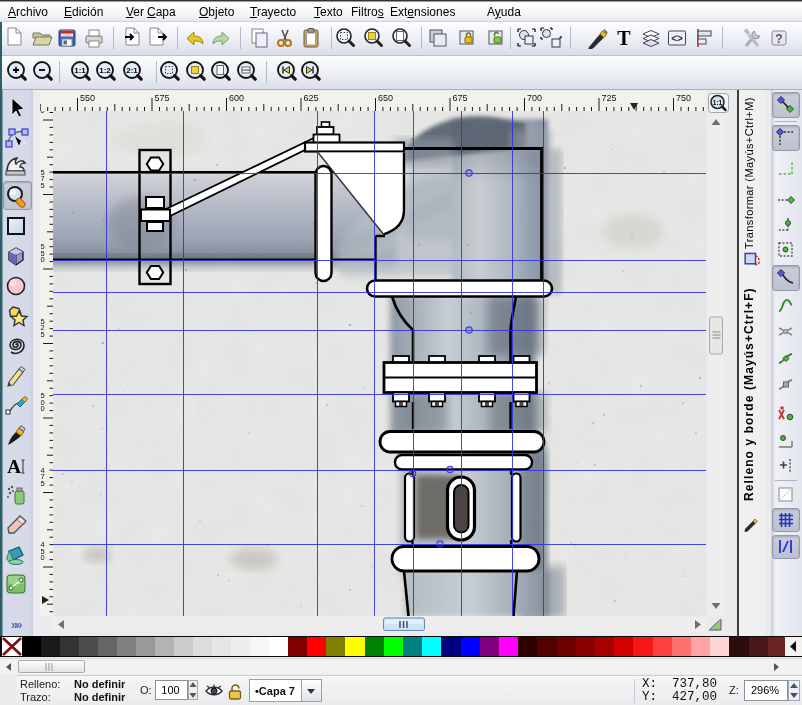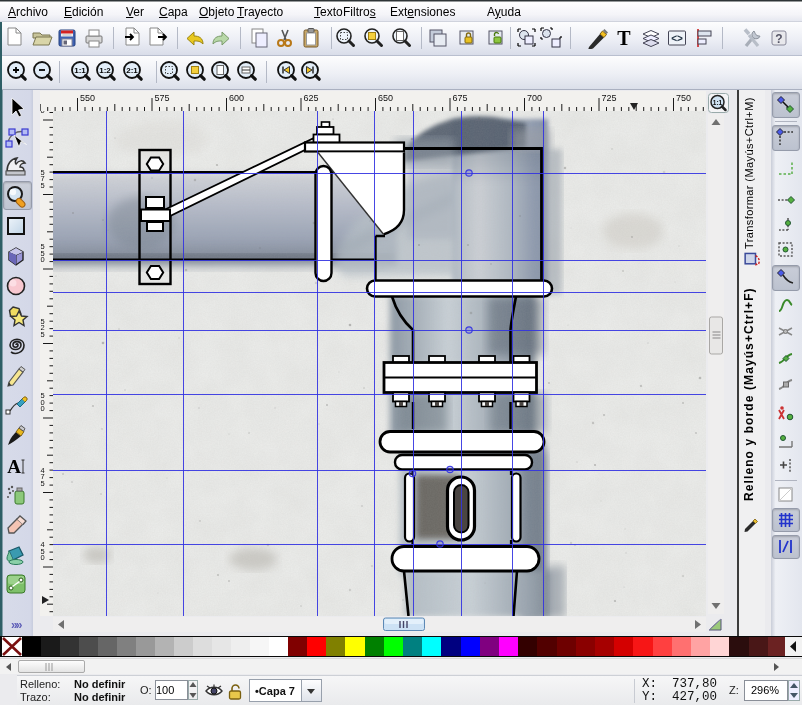--- a/index.html
+++ b/index.html
@@ -14,25 +14,25 @@
 #palette{left:0;top:636px;width:802px;height:21px;background:#0a0a0a;}
 #palscroll{left:0;top:658px;width:802px;height:16px;background:#f2f2f2;border-top:1px solid #dcdcdc;}
 #statusbar{left:17px;top:675px;width:802px;height:30px;background:linear-gradient(#f6f6f7,#e9eaec);border-top:1px solid #cdd0d6;font-size:12px;}
 .sw{position:absolute;top:1px;height:19px;}
 .pbtn{position:absolute;border:1px solid #959baa;border-radius:3px;background:linear-gradient(#ccd0da,#bfc5d2);box-shadow:inset 0 1px 2px rgba(0,0,0,0.2);}
 </style></head><body>
 <div id="menubar" class="abs">
     <span class="mi" style="left:8px"><u>A</u>rchivo</span>
     <span class="mi" style="left:64px"><u>E</u>dición</span>
     <span class="mi" style="left:126px"><u>V</u>er</span>
-    <span class="mi" style="left:159px"><u>C</u>apa</span>
+    <span class="mi" style="left:147px"><u>C</u>apa</span>
     <span class="mi" style="left:199px"><u>O</u>bjeto</span>
-    <span class="mi" style="left:237px"><u>T</u>rayecto</span>
+    <span class="mi" style="left:250px"><u>T</u>rayecto</span>
     <span class="mi" style="left:314px"><u>T</u>exto</span>
-    <span class="mi" style="left:343px">Filtro<u>s</u></span>
+    <span class="mi" style="left:351px">Filtro<u>s</u></span>
     <span class="mi" style="left:390px">Ext<u>e</u>nsiones</span>
     <span class="mi" style="left:487px">A<u>y</u>uda</span>
   </div>
 <div id="tb1" class="abs">
     <svg class="abs" style="left:5px;top:5px" width="22" height="22" viewBox="0 0 22 22">
       <path d="M3,1 h8 l5,5 v12 h-13 z" fill="#fff" stroke="#888" stroke-width="1"></path>
       <path d="M11,1 v5 h5" fill="none" stroke="#888" stroke-width="1"></path>
     </svg>
     <svg class="abs" style="left:30.5px;top:5px" width="22" height="22" viewBox="0 0 22 22">
       <path d="M2,6 h7 l2,2 h8 v3 h-17z" fill="#c8c49a" stroke="#7a7650"></path>
@@ -782,21 +782,21 @@
       <path d="M1,1 v8 M4,1 v8 M7,1 v8" stroke="#999"></path>
     </svg>
     <svg class="abs" style="left:770px;top:2px" width="12" height="12" viewBox="0 0 12 12">
       <path d="M4,2 l5,4 -5,4 z" fill="#555"></path>
     </svg>
   </div>
 <div id="statusbar" class="abs">
     <div class="abs" style="left:3px;top:2px;color:#222;font-size:11px;line-height:13px">Relleno:<br>Trazo:</div>
     <div class="abs" style="left:57px;top:2px;color:#111;font-size:11px;font-weight:bold;line-height:13px">No definir<br>No definir</div>
     <div class="abs" style="left:123px;top:8px;font-size:11px;color:#222">O:</div>
-    <div class="abs" style="left:138px;top:4px;width:33px;height:20px;background:#fff;border:1px solid #8a8f98;font-size:11px;text-align:left;padding:3px 2px 0 0">100</div>
+    <div class="abs" style="left:138px;top:4px;width:33px;height:20px;background:#fff;border:1px solid #8a8f98;font-size:11px;text-align:center;padding:3px 2px 0 0">100</div>
     <svg class="abs" style="left:171px;top:4px" width="10" height="20" viewBox="0 0 10 20">
       <path d="M5,2 l3.5,5 h-7z" fill="#555"></path>
       <path d="M5,18 l3.5,-5 h-7z" fill="#555"></path>
       <rect x="0.5" y="0.5" width="9" height="19" fill="none" stroke="#9aa"></rect>
     </svg>
     <svg class="abs" style="left:187px;top:7px" width="20" height="16" viewBox="0 0 20 16">
       <path d="M2,8 C6,3 14,3 18,8 C14,13 6,13 2,8 Z" fill="#fff" stroke="#333" stroke-width="1.4"></path>
       <circle cx="10" cy="8" r="3" fill="#446" stroke="#111"></circle>
       <path d="M3,3 l3,2 M17,3 l-3,2 M10,1.5 v3" stroke="#333" stroke-width="1.2"></path>
     </svg>

